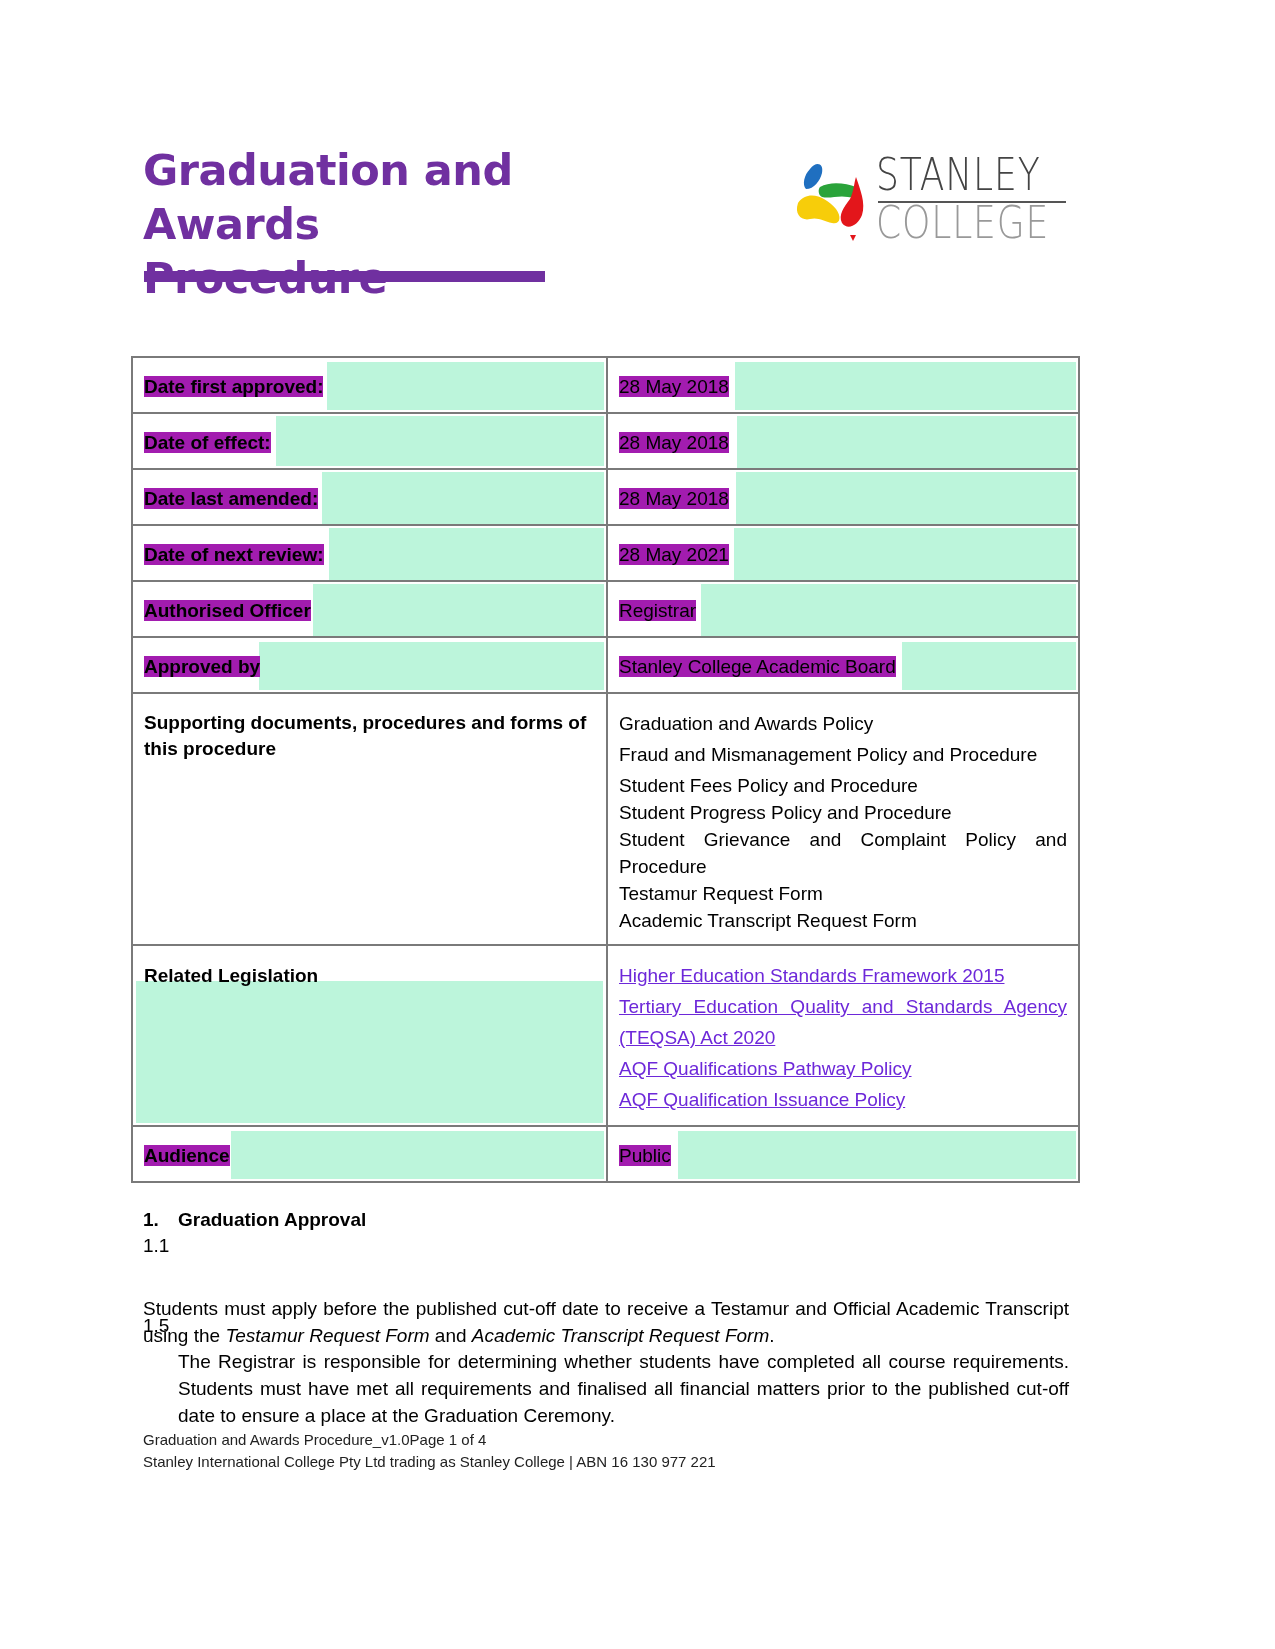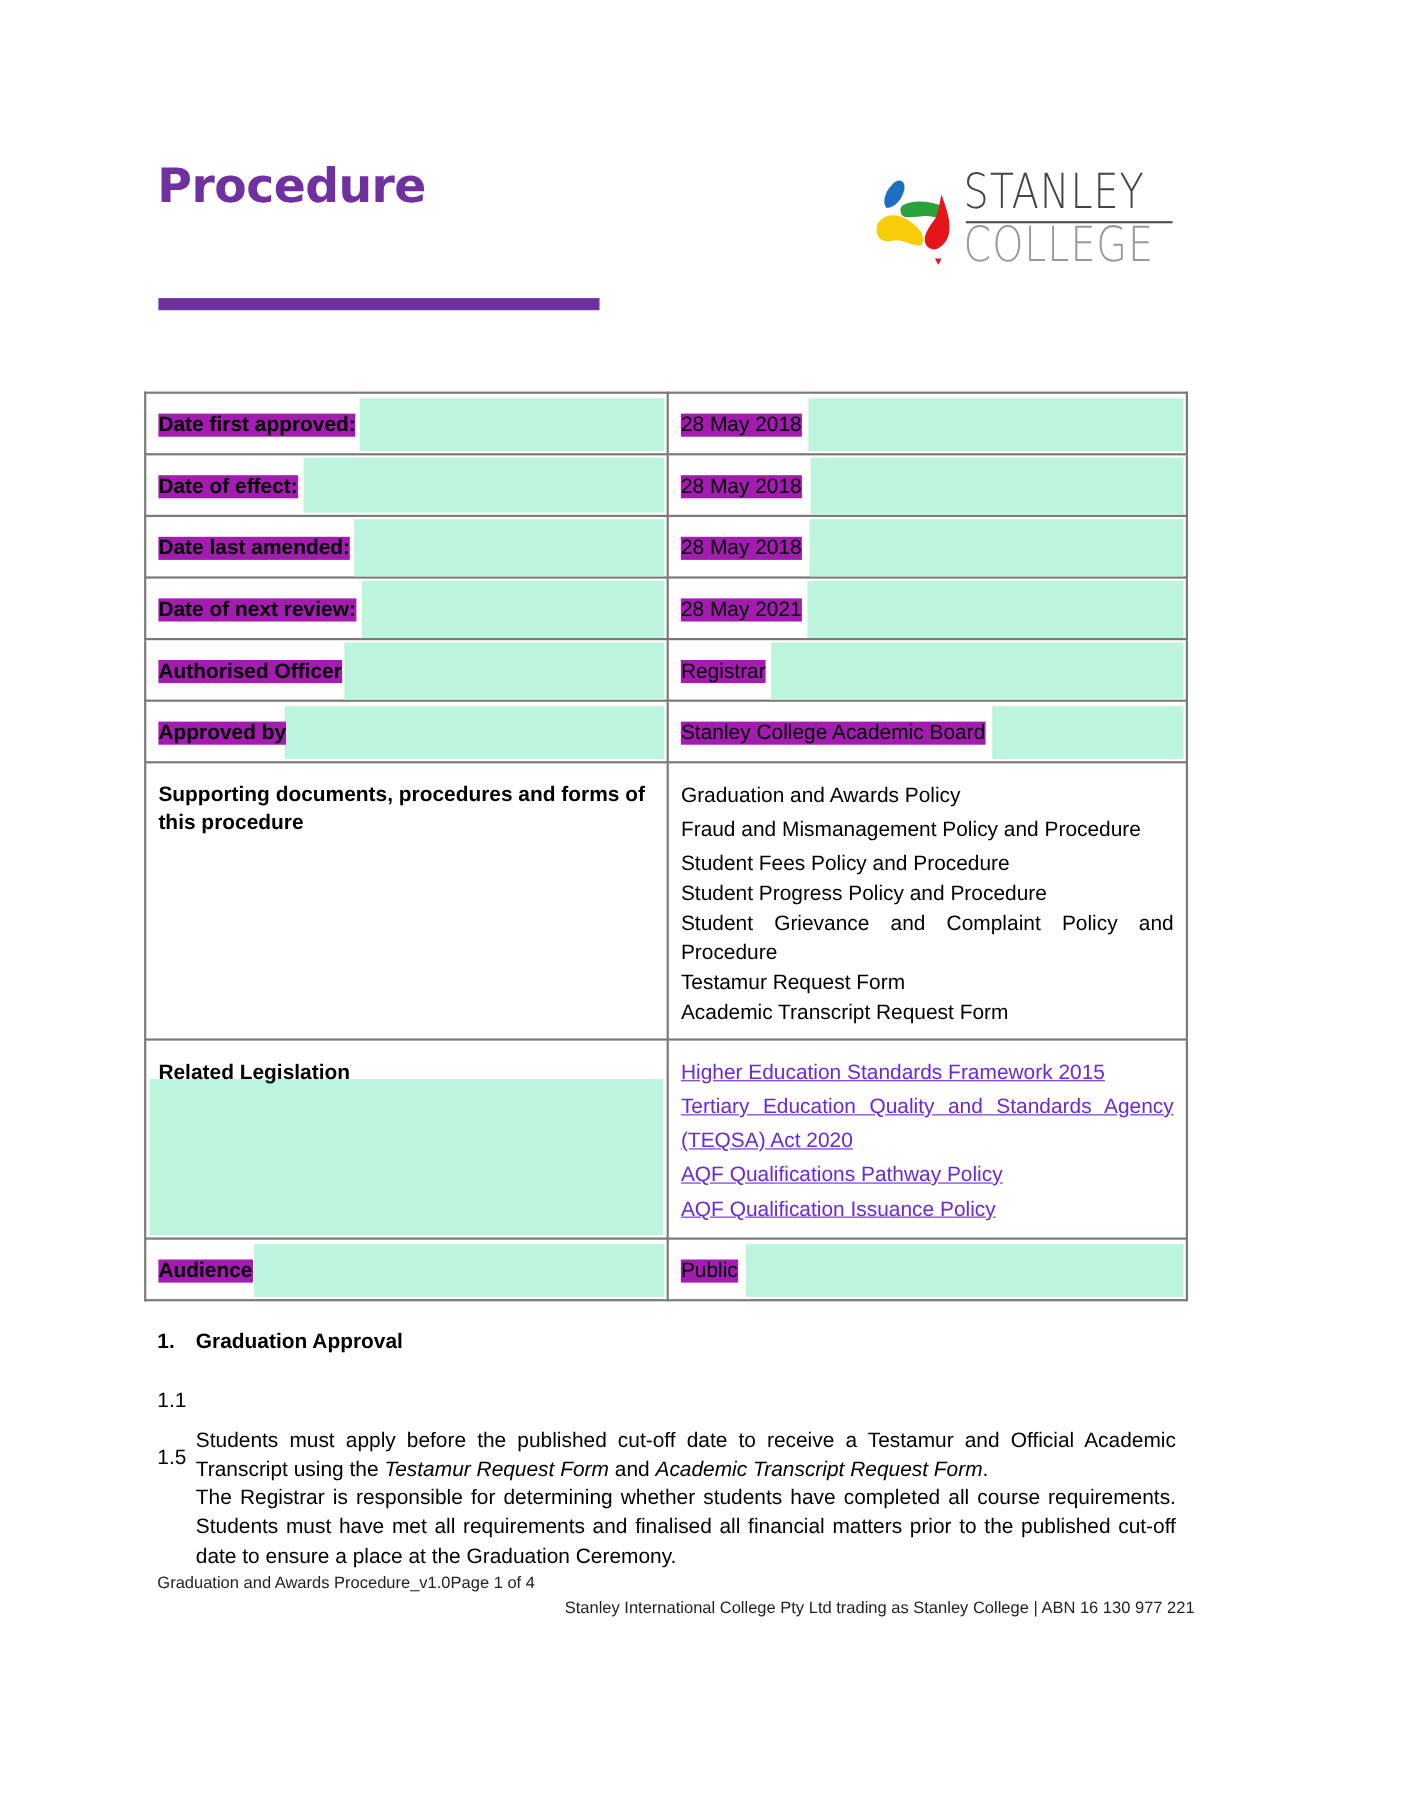--- a/index.html
+++ b/index.html
@@ -45,31 +45,32 @@
     .stack div { line-height: 27px; }
     .just { text-align: justify; text-align-last: left; }
     a.lk { color: #6d28d9; text-decoration: underline; }
 
     .sec { position: absolute; left: 143px; width: 926px; font-size: 19px; line-height: 27px; }
     .sec-head { top: 1206px; font-weight: bold; }
     .sec-head .num { display: inline-block; width: 35px; }
     .para { display: flex; }
     .para .pn { width: 35px; flex-shrink: 0; }
     .para .pt { text-align: justify; margin-top: 36px; }
-    .p11 { top: 1260px; }
+    .p11 { top: 1232px; flex-direction: column; }
     .p12 { top: 1312px; }
 
     .footer { position: absolute; left: 143px; width: 943px; font-size: 15px; line-height: 22px; color: #222; }
     .f1 { top: 1429px; display: flex; justify-content: flex-start; }
-    .f2 { top: 1451px; text-align: right; }
+    .f2 { top: 1451px; }
   </style>
 </head>
 <body>
 
 <div class="title">
+  <div>Graduation and Awards</div>
   <div>Procedure</div>
 </div>
 <div class="title-bar"></div>
 
 <div class="logo">
   <svg width="80" height="85" viewBox="0 0 80 85">
     <path d="M20 10 C26 2 34 4 32 14 C30 22 24 30 16 30 C12 26 14 16 20 10 Z" fill="#1f6fc0"></path>
     <path d="M30 28 C40 22 56 24 66 28 C72 32 66 40 58 38 C48 36 40 40 32 38 C28 36 28 30 30 28 Z" fill="#2aa33a"></path>
     <path d="M8 44 C18 30 36 38 46 50 C52 58 50 66 42 64 C34 62 28 58 20 60 C12 62 4 56 8 44 Z" fill="#f7cd0a"></path>
     <path d="M66 18 C70 30 76 44 72 56 C68 66 58 72 52 64 C48 56 54 48 60 40 C64 32 64 24 66 18 Z" fill="#e3161b"></path>

